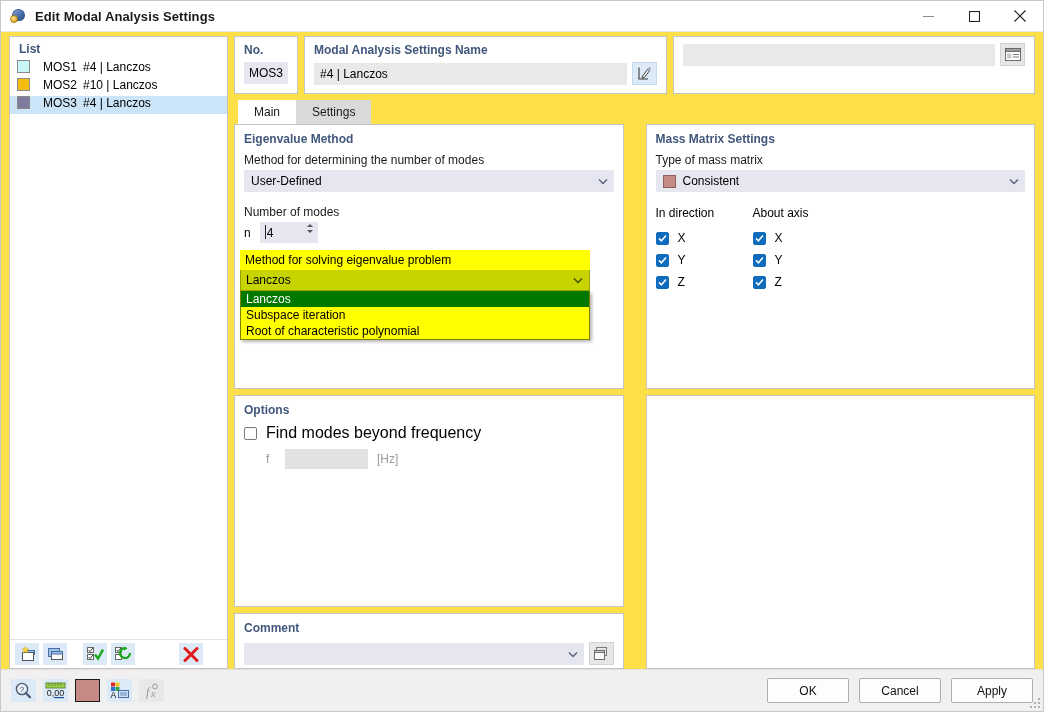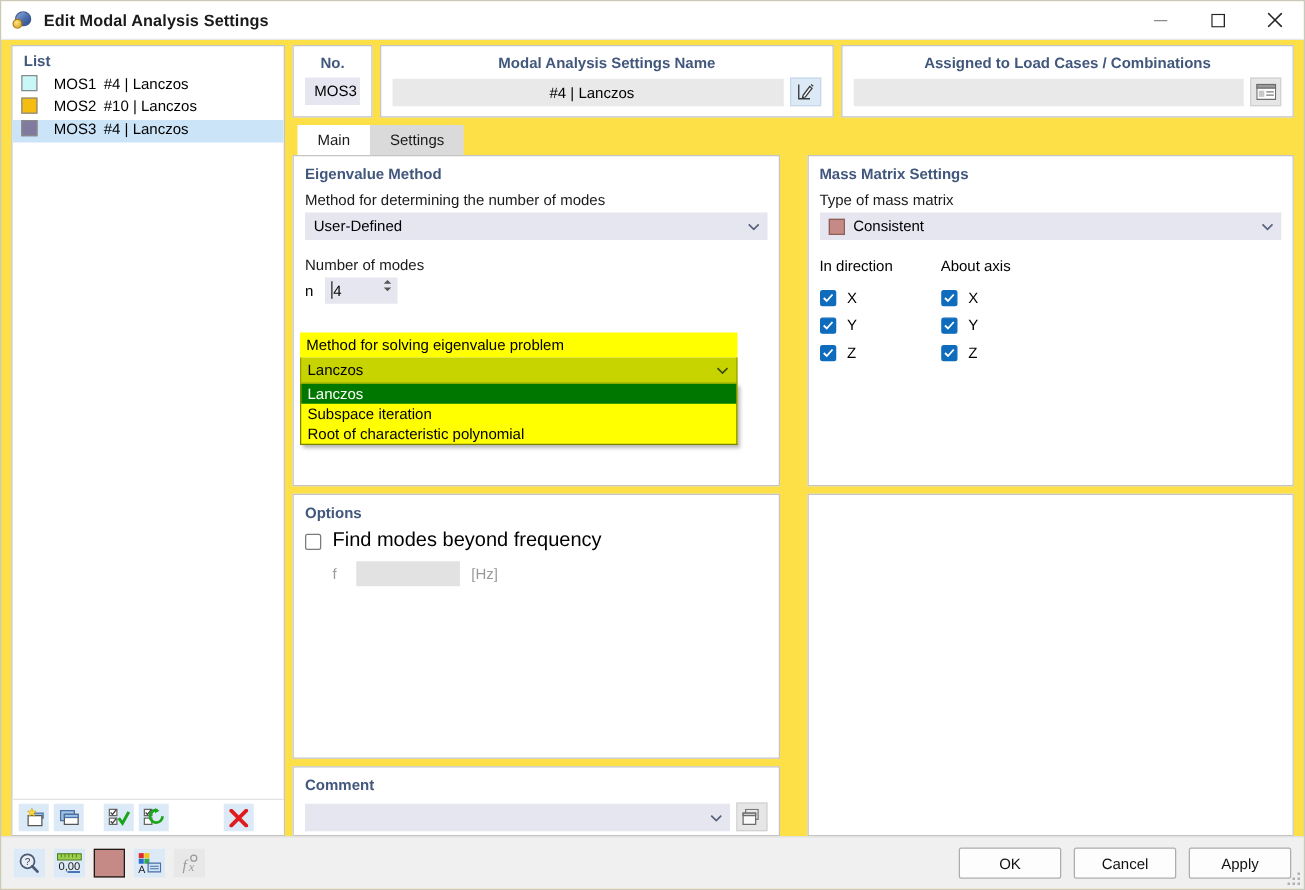--- a/index.html
+++ b/index.html
@@ -102,21 +102,21 @@
     position: relative;
   }
   .tb-gap { width: 8px; }
   
   .rightside {
     flex: 1 1 auto;
     margin: 4px 8px 0 6px;
     display: flex; flex-direction: column;
     min-width: 0;
   }
-  .toprow { display: flex; gap: 6px; text-align: center; }
+  .toprow { display: flex; gap: 6px; }
   .card {
     background: #ffffff;
     border: 1px solid #c4c4c4;
     padding: 6px 9px 8px 9px;
   }
   .card-head {
     font-weight: bold; color: #41577c; font-size: 12px;
     margin-bottom: 5px;
   }
   .no-card { width: 64px; flex: 0 0 64px; }
@@ -195,21 +195,21 @@
     display: flex; flex-direction: column; gap: 3px;
     color: #555;
   }
   .caret-left {
     position: absolute; left: 5px; top: 3px; width: 1px; height: 14px;
     background: #222;
   }
   
   .hl-wrap {
     position: absolute;
-    left: 5px; top: 141px; width: 350px;
+    left: 5px; top: 125px; width: 350px;
     z-index: 20;
   }
   .hl-label {
     background: #ffff00; color: #000; font-size: 12px;
     padding: 3px 0 3px 5px;
   }
   .hl-combo {
     background: #c8d400; height: 21px;
     display: flex; align-items: center;
     padding: 0 4px 0 5px; font-size: 12px; color: #000;
@@ -424,21 +424,20 @@
             <div class="icon-btn">
               <svg width="15" height="15" viewBox="0 0 15 15">
                 <path d="M2 1.5 L2 13 L11 13" fill="none" stroke="#3b3b3b" stroke-width="1.1"></path>
                 <path d="M5.5 10.2 L10.8 3.2 L12.6 4.6 L7.3 11.6 L5 12 Z" fill="#fff" stroke="#3b3b3b" stroke-width="1"></path>
                 <path d="M11.8 1.6 L13.6 3" stroke="#3b3b3b" stroke-width="1"></path>
               </svg>
             </div>
           </div>
         </div>
         <div class="card assign-card">
-          <div class="card-head">Assigned to Load Cases / Combinations</div>
           <div class="assign-row">
             <div class="assign-input"></div>
             <div class="icon-btn gray">
               <svg width="16" height="13" viewBox="0 0 16 13">
                 <rect x="0.5" y="0.5" width="15" height="12" fill="#fff" stroke="#6c6c6c"></rect>
                 <rect x="0.5" y="0.5" width="15" height="3" fill="#9a9a9a" stroke="#6c6c6c"></rect>
                 <rect x="2" y="5.5" width="4.5" height="5" fill="#c9c9c9"></rect>
                 <line x1="8" y1="6.5" x2="14" y2="6.5" stroke="#7a7a7a"></line>
                 <line x1="8" y1="9" x2="14" y2="9" stroke="#7a7a7a"></line>
               </svg>

